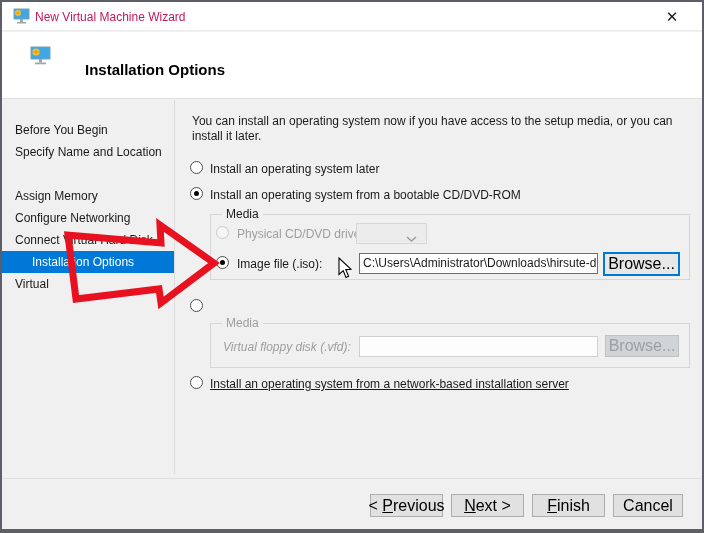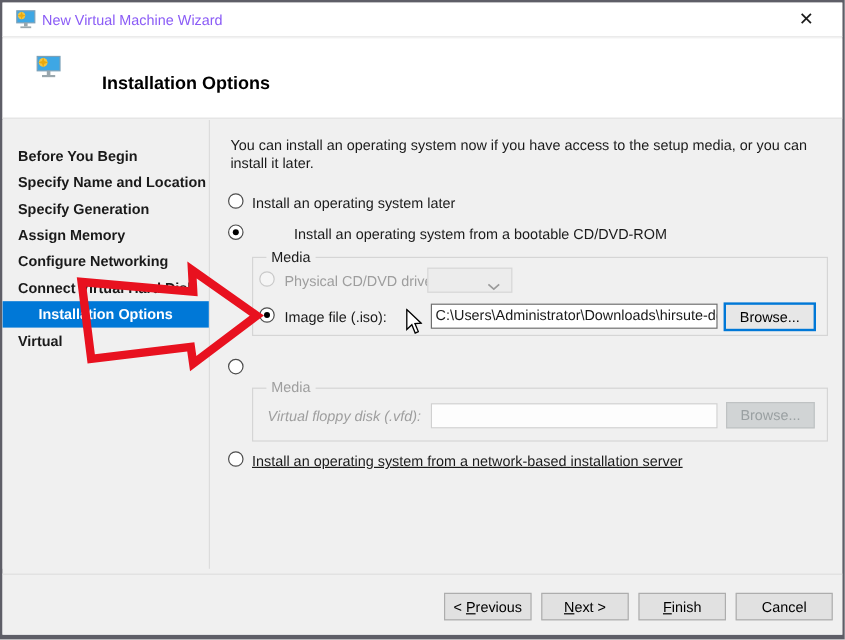--- a/index.html
+++ b/index.html
@@ -5,47 +5,47 @@
   * { margin:0; padding:0; box-sizing:border-box; }
   html,body { background:#c8c8c8; font-family:"Liberation Sans", sans-serif; }
   .window{
     position:relative; width:704px; height:533px; background:#f0f0f0;
     border:2px solid #5e5e67; border-bottom-width:4px; overflow:hidden;
     font-size:12px; color:#1a1a1a;
   }
   
   .titlebar{ position:absolute; left:0; top:0; right:0; height:29px; background:#ffffff; border-bottom:1px solid #ebebeb; }
   .titlebar .app-icon{ position:absolute; left:11px; top:6px; }
-  .titlebar .title{ position:absolute; left:33px; top:8px; font-size:12px; color:#8b5cf6; }
+  .titlebar .title{ position:absolute; left:33px; top:8px; font-size:12px; color:#be185d; }
   .close-btn{ position:absolute; right:18px; top:5px; width:24px; height:20px; text-align:center;
     font-size:15px; color:#1a1a1a; line-height:20px; cursor:default; }
   .header{ position:absolute; left:0; top:30px; right:0; height:67px; background:#ffffff; border-bottom:1px solid #dfdfdf; }
   .header .hdr-icon{ position:absolute; left:28px; top:14px; }
   .header .hdr-title{ position:absolute; left:83px; top:29px; font-size:15px; font-weight:bold; color:#000; }
   
   .sidebar{ position:absolute; left:0; top:98px; width:173px; bottom:55px; border-right:1px solid #dcdcdc; background:#f0f0f0; }
-  .side-item{ position:absolute; left:0; right:0; height:22px; line-height:22px; padding-left:13px; color:#1a1a1a; cursor:default; white-space:nowrap;font-weight:bold; }
+  .side-item{ position:absolute; left:0; right:0; height:22px; line-height:22px; padding-left:13px; color:#1a1a1a; cursor:default; white-space:nowrap; }
   .side-item.active{ background:#0078d7; color:#ffffff; padding-left:30px; }
   
   .intro{ position:absolute; left:190px; top:112px; width:508px; line-height:15px; }
   .radio{ position:absolute; width:13px; height:13px; border:1px solid #4d4d4d; border-radius:50%; background:#ffffff; }
   .radio.checked::after{ content:""; position:absolute; left:3px; top:3px; width:5px; height:5px; border-radius:50%; background:#000; }
   .radio.disabled{ border-color:#c9c9c9; background:#f5f5f5; }
   .rlabel{ position:absolute; white-space:nowrap; }
   .rlabel.dim{ color:#9e9e9e; }
   .groupbox{ position:absolute; border:1px solid #d5d5d5; }
   .group-legend{ position:absolute; top:-8px; left:11px; background:#f0f0f0; padding:0 4px; }
   .group-legend.dim{ color:#9e9e9e; }
   .combo{ position:absolute; left:354px; top:221px; width:71px; height:21px; background:#ececec; border:1px solid #d7d7d7; }
   .combo .chev{ position:absolute; right:9px; top:7px; }
   .textbox{ position:absolute; background:#ffffff; border:1px solid #6e6e6e; padding:2px 3px;
     white-space:nowrap; overflow:hidden; line-height:15px; }
   .textbox.disabled{ background:#fdfdfd; border-color:#d0d0d0; }
   .btn{ position:absolute; background:#e1e1e1; border:1px solid #adadad; text-align:center; color:#000;
-    font-size:12px; display:flex; align-items:center; justify-content:center; cursor:default; white-space:pre; }
+    font-size:16px; display:flex; align-items:center; justify-content:center; cursor:default; white-space:pre; }
   .btn.focused{ border:2px solid #0078d7; background:#e7e7e7; }
   .btn.disabled{ background:#d1d4d5; border-color:#bfc2c3; color:#9aa0a2; }
   .u{ text-decoration:underline; }
   
   .footer{ position:absolute; left:0; right:0; bottom:0; height:51px; background:#f0f0f0; border-top:1px solid #dfdfdf; }
   
   .arrow-overlay, .cursor-overlay{ position:absolute; left:0; top:0; pointer-events:none; }
   .arrow-overlay{ z-index:50; }
   .cursor-overlay{ z-index:60; }
 </style>
@@ -77,35 +77,34 @@
         <rect x="9" y="13" width="3" height="3.5" fill="#9aa7ad"></rect>
         <rect x="5" y="16.5" width="11" height="1.8" fill="#9aa7ad"></rect>
       </svg>
     </span>
     <span class="hdr-title">Installation Options</span>
   </div>
 
   <div class="sidebar">
     <div class="side-item" style="top:19px">Before You Begin</div>
     <div class="side-item" style="top:41px">Specify Name and Location</div>
-    <div class="side-item" style="top:63px">Specify Generation</div>
     <div class="side-item" style="top:85px">Assign Memory</div>
     <div class="side-item" style="top:107px">Configure Networking</div>
     <div class="side-item" style="top:129px">Connect Virtual Hard Disk</div>
     <div class="side-item active" style="top:151px">Installation Options</div>
     <div class="side-item" style="top:173px">Virtual</div>
   </div>
 
   <div class="intro">You can install an operating system now if you have access to the setup media, or you can install it later.</div>
 
   <div class="radio" style="left:188px; top:159px;"></div>
   <span class="rlabel" style="left:208px; top:160px;">Install an operating system later</span>
 
   <div class="radio checked" style="left:188px; top:185px;"></div>
-  <span class="rlabel" style="left:208px; top:186px;margin-left:35px;">Install an operating system from a bootable CD/DVD-ROM</span>
+  <span class="rlabel" style="left:208px; top:186px;">Install an operating system from a bootable CD/DVD-ROM</span>
 
   <div class="groupbox" style="left:208px; top:212px; width:480px; height:66px;">
     <span class="group-legend">Media</span>
   </div>
   <div class="radio disabled" style="left:214px; top:224px;"></div>
   <span class="rlabel dim" style="left:235px; top:225px;">Physical CD/DVD drive:</span>
   <div class="combo">
     <span class="chev">
       <svg width="11" height="6" viewBox="0 0 11 6">
           <polyline points="1,1 5.5,5 10,1" fill="none" stroke="#9a9a9a" stroke-width="1.4"></polyline>
@@ -127,21 +126,21 @@
   <div class="textbox disabled" style="left:357px; top:334px; width:239px; height:21px;"></div>
   <div class="btn disabled" style="left:603px; top:333px; width:74px; height:22px;">Browse...</div>
 
   <div class="radio" style="left:188px; top:374px;"></div>
   <span class="rlabel" style="left:208px; top:375px;text-decoration:underline;">Install an operating system from a network-based installation server</span>
 
   <div class="footer">
     <div class="btn" style="left:368px; top:15px; width:73px; height:23px;"><span>&lt; </span><span class="u">P</span><span>revious</span></div>
     <div class="btn" style="left:449px; top:15px; width:73px; height:23px;"><span class="u">N</span><span>ext &gt;</span></div>
     <div class="btn" style="left:530px; top:15px; width:73px; height:23px;"><span class="u">F</span><span>inish</span></div>
-    <div class="btn" style="left:611px; top:15px; width:81px; height:23px;">Cancel</div>
+    <div class="btn" style="left:611px; top:15px; width:70px; height:23px;">Cancel</div>
   </div>
 
   <svg class="arrow-overlay" width="704" height="533" viewBox="0 0 704 533">
     <polygon points="212,261 158,223 159,241 66,233 74,297 157,287 159,301" fill="none" stroke="#e8111f" stroke-width="7" stroke-linejoin="miter"></polygon>
   </svg>
 
   <svg class="cursor-overlay" style="left:336px; top:255px;" width="14" height="22" viewBox="0 0 14 22">
     <path d="M1 1 L1 17.5 L5.2 13.6 L8 20.5 L10.6 19.3 L7.8 12.6 L13 12.3 Z" fill="#ffffff" stroke="#000000" stroke-width="1.1"></path>
   </svg>
 

